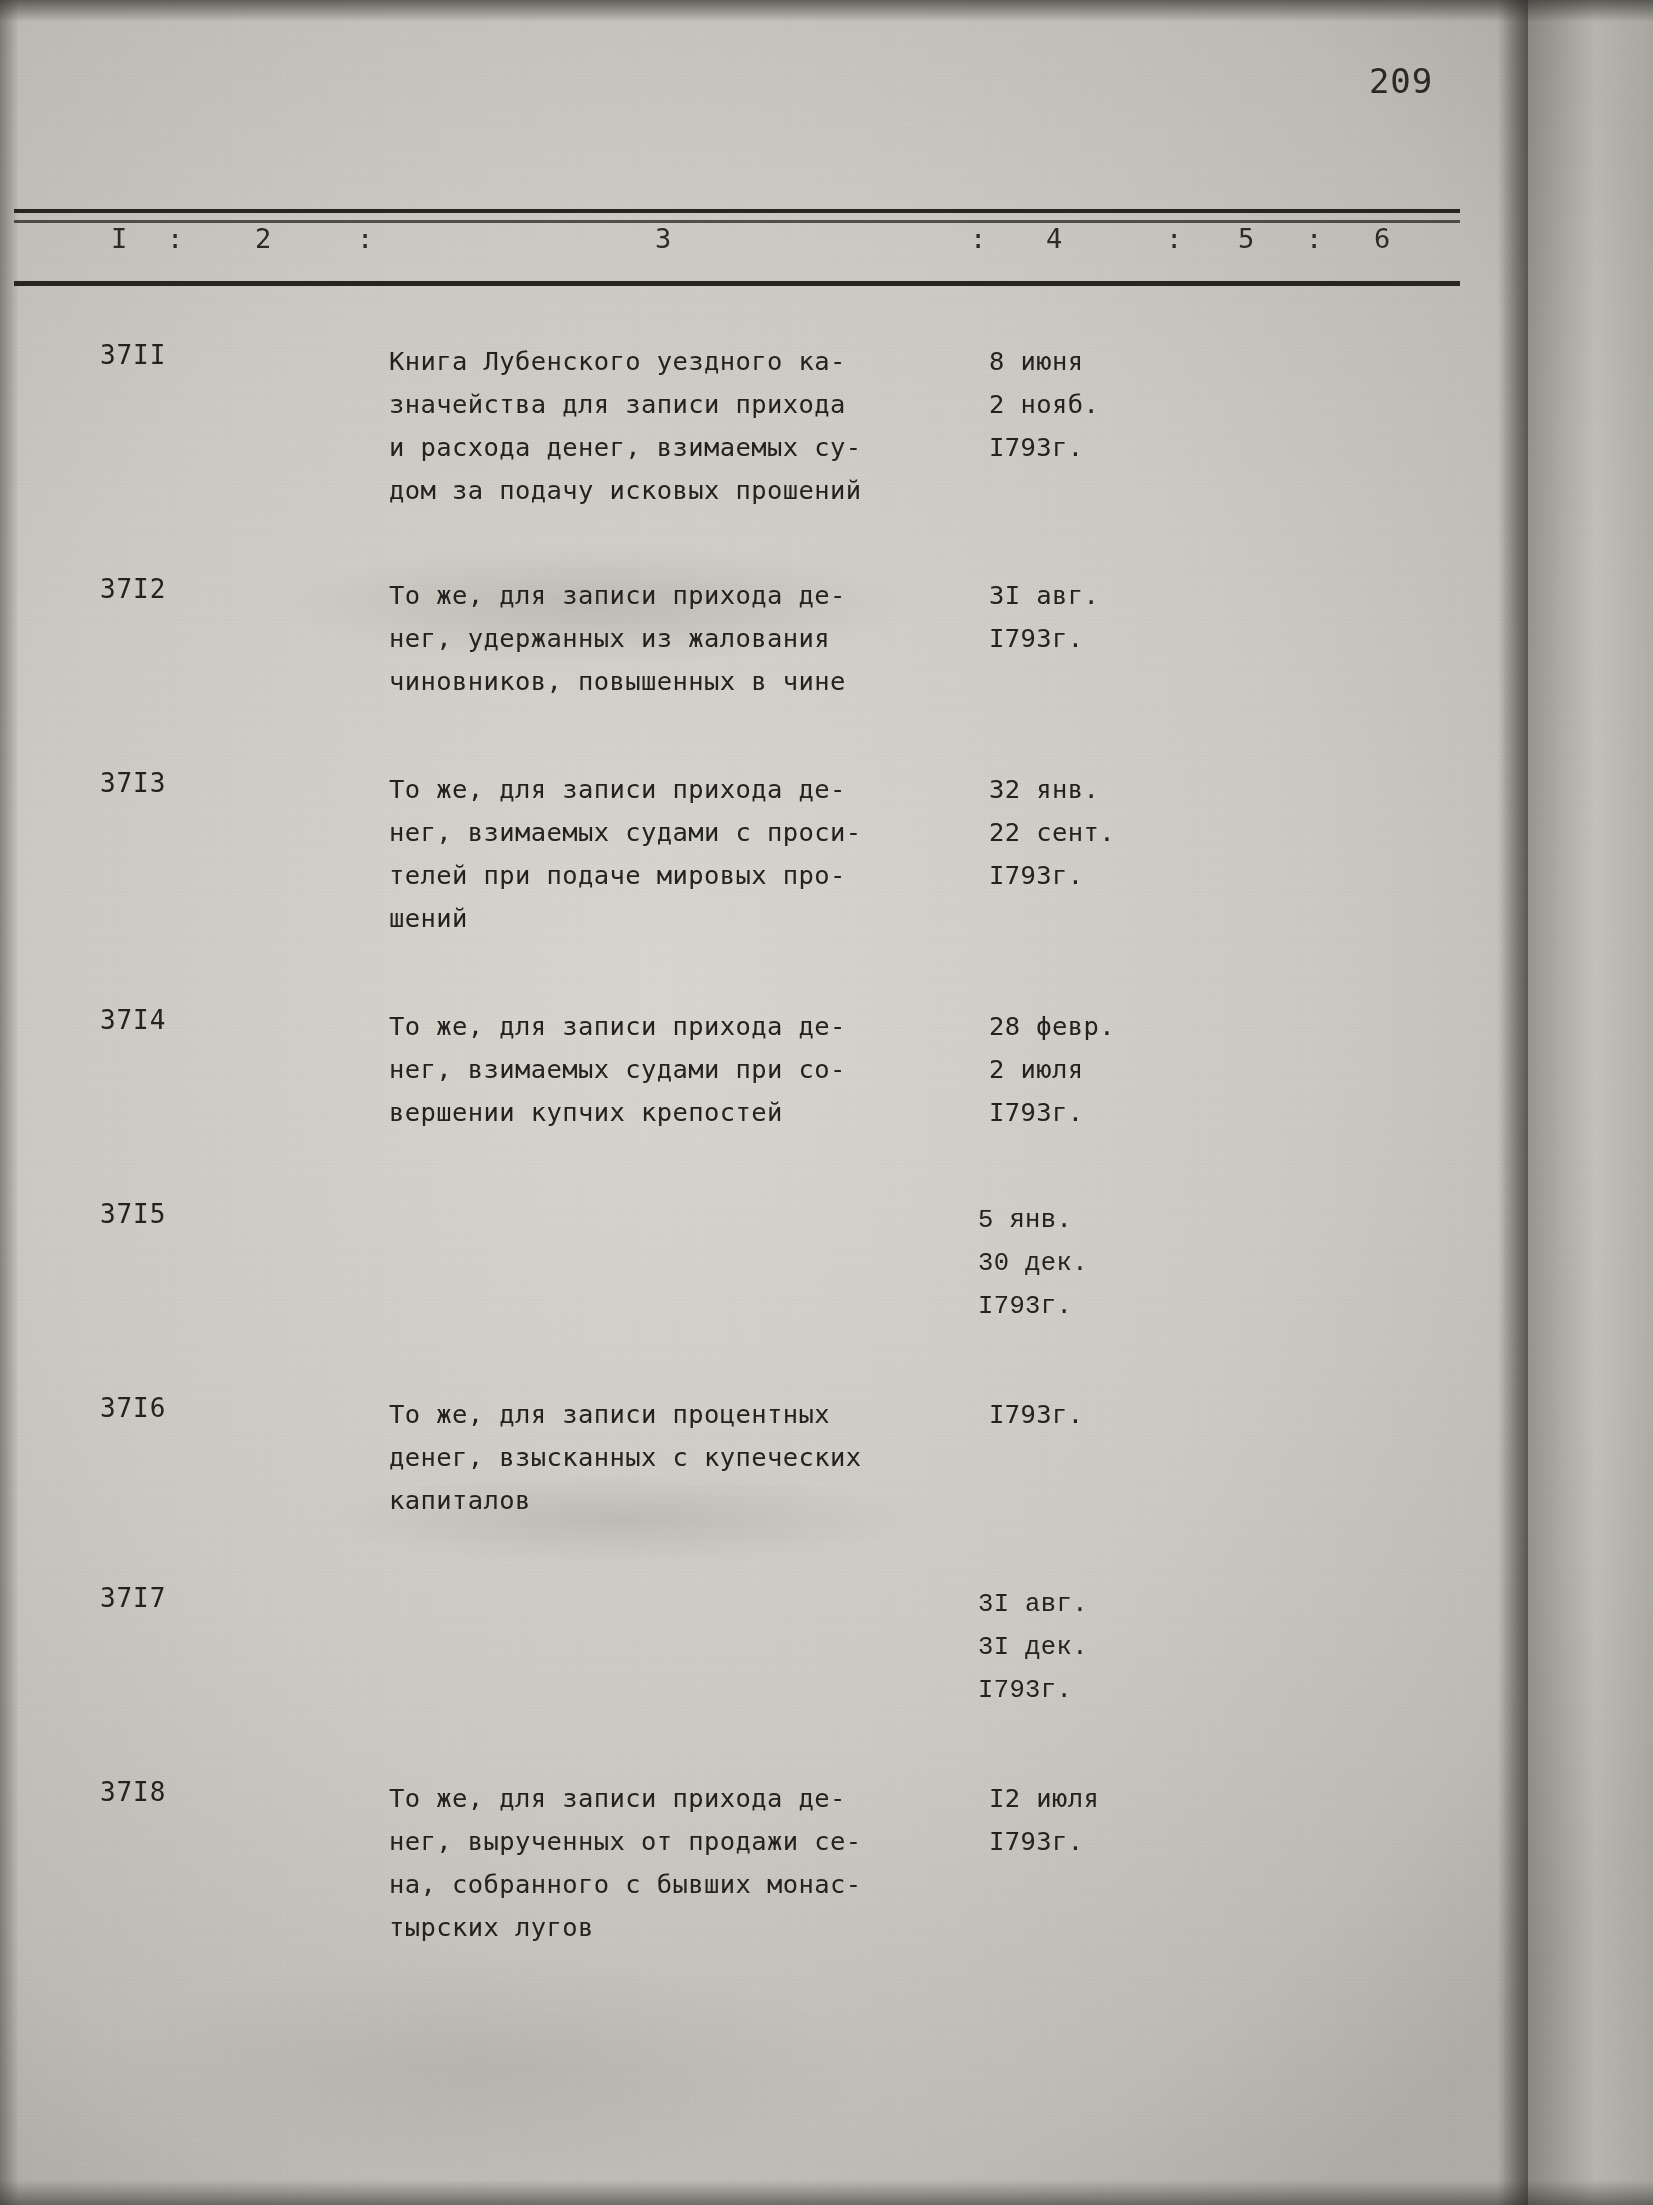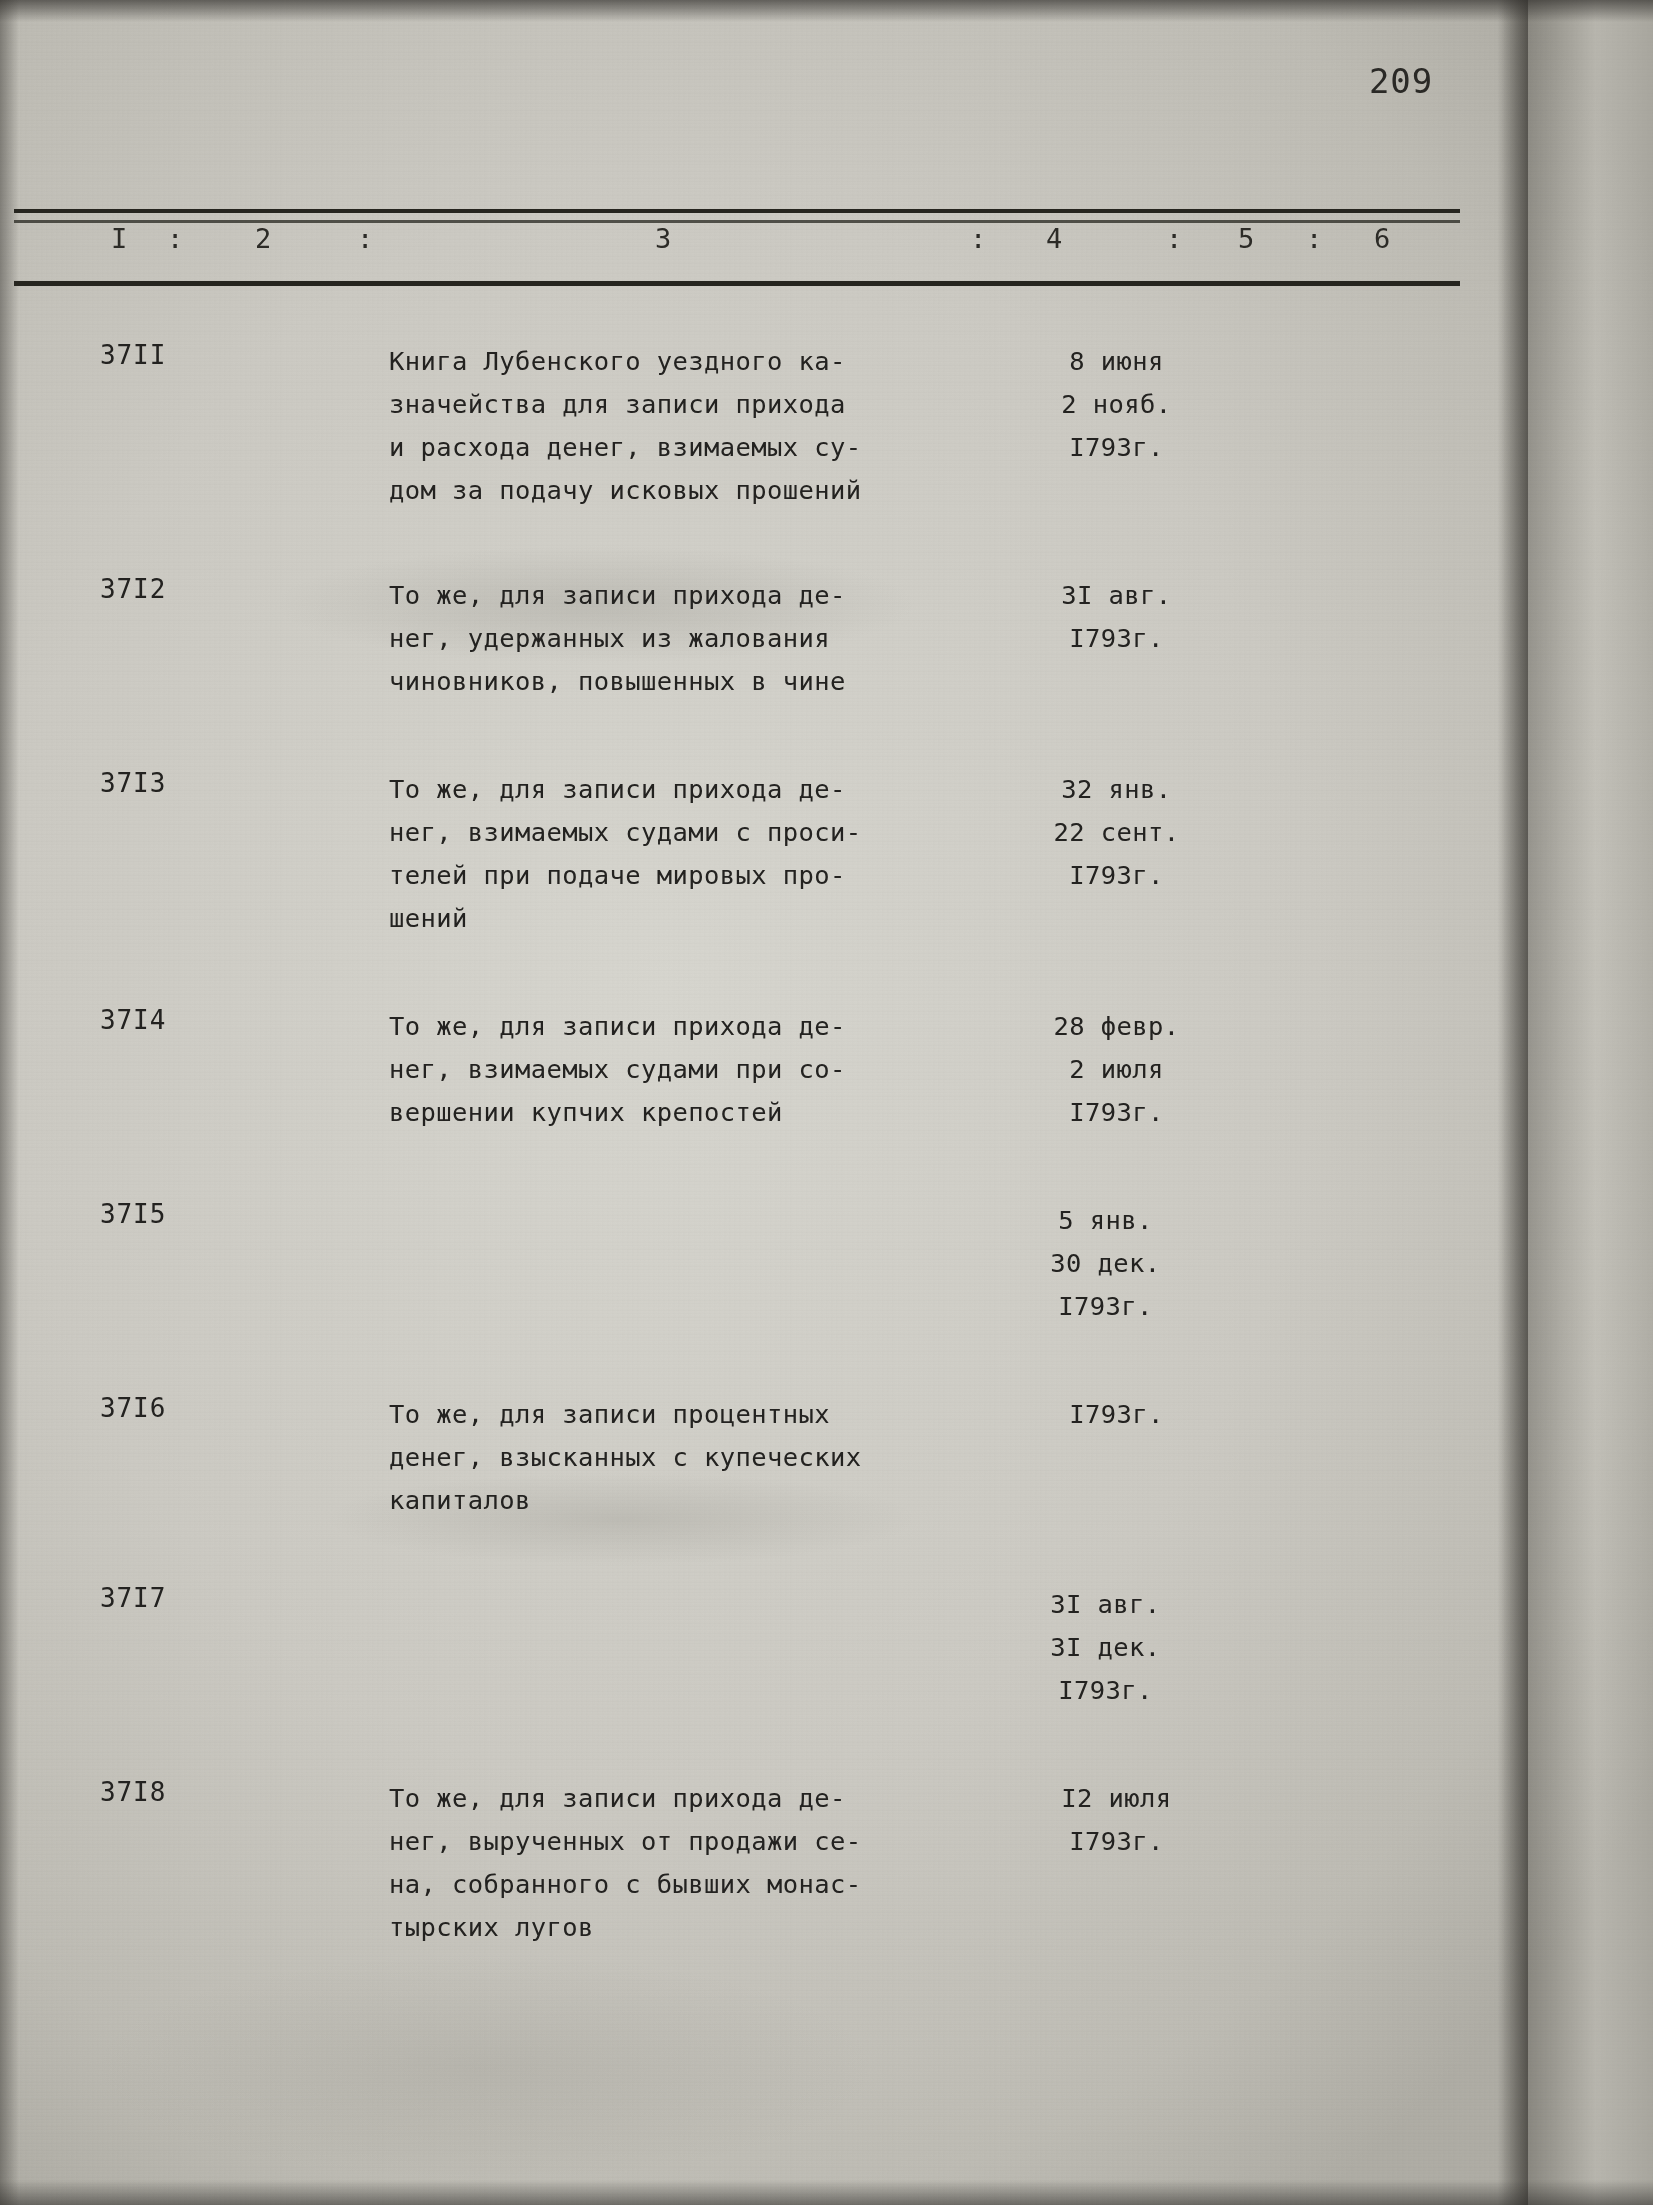--- a/index.html
+++ b/index.html
@@ -168,23 +168,22 @@
   .entry-dates {
     position: absolute;
     left: 989px;
     top: 0;
     width: 255px;
     font-size: 25.5px;
     line-height: 43px;
     letter-spacing: 0.4px;
     color: #232220;
     white-space: pre-line;
-    text-align: center;
-  }
-  .entry.tight .entry-dates { left: 978px; }
+  }
+  .entry.tight .entry-dates { left: 978px; font-family: Liberation Mono, monospace; }
 </style>
 </head>
 <body>
 
 <div class="page">
   <div class="paper-base"></div>
   <div class="paper-grain"></div>
   <div class="smudge-a"></div>
   <div class="smudge-b"></div>
   <div class="smudge-c"></div>

